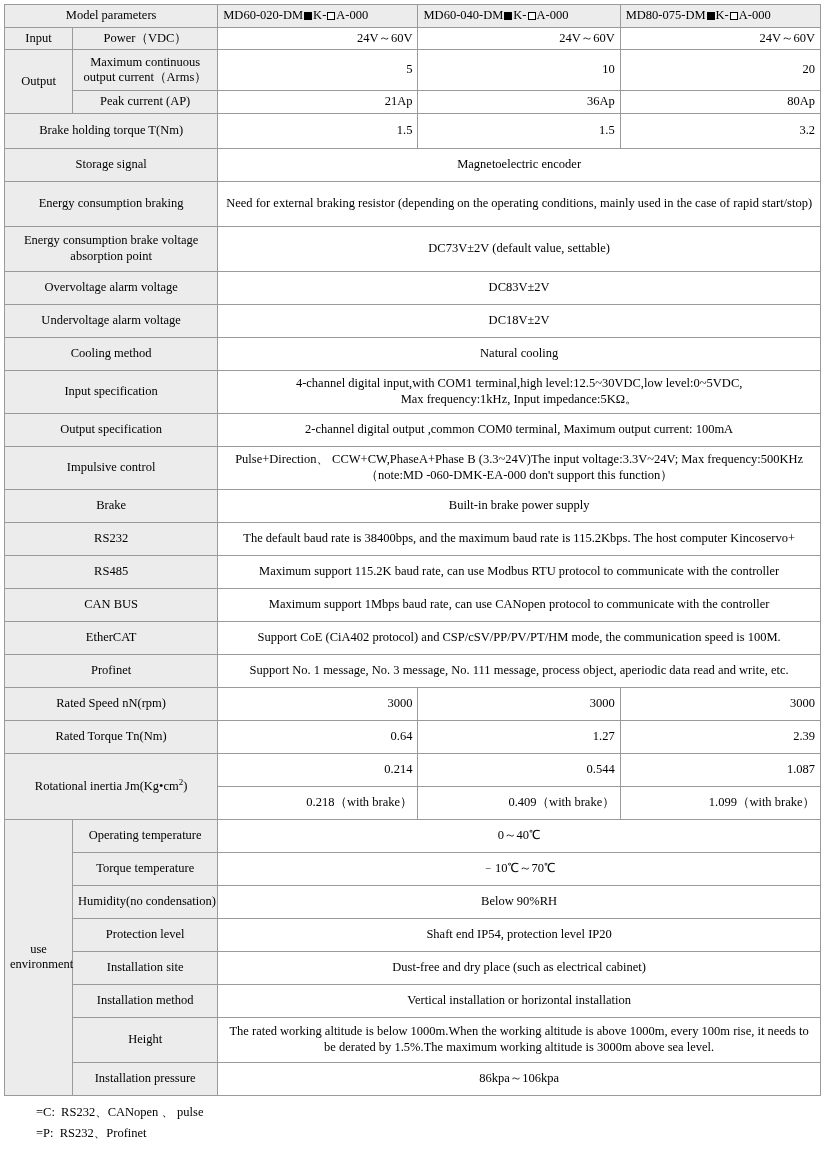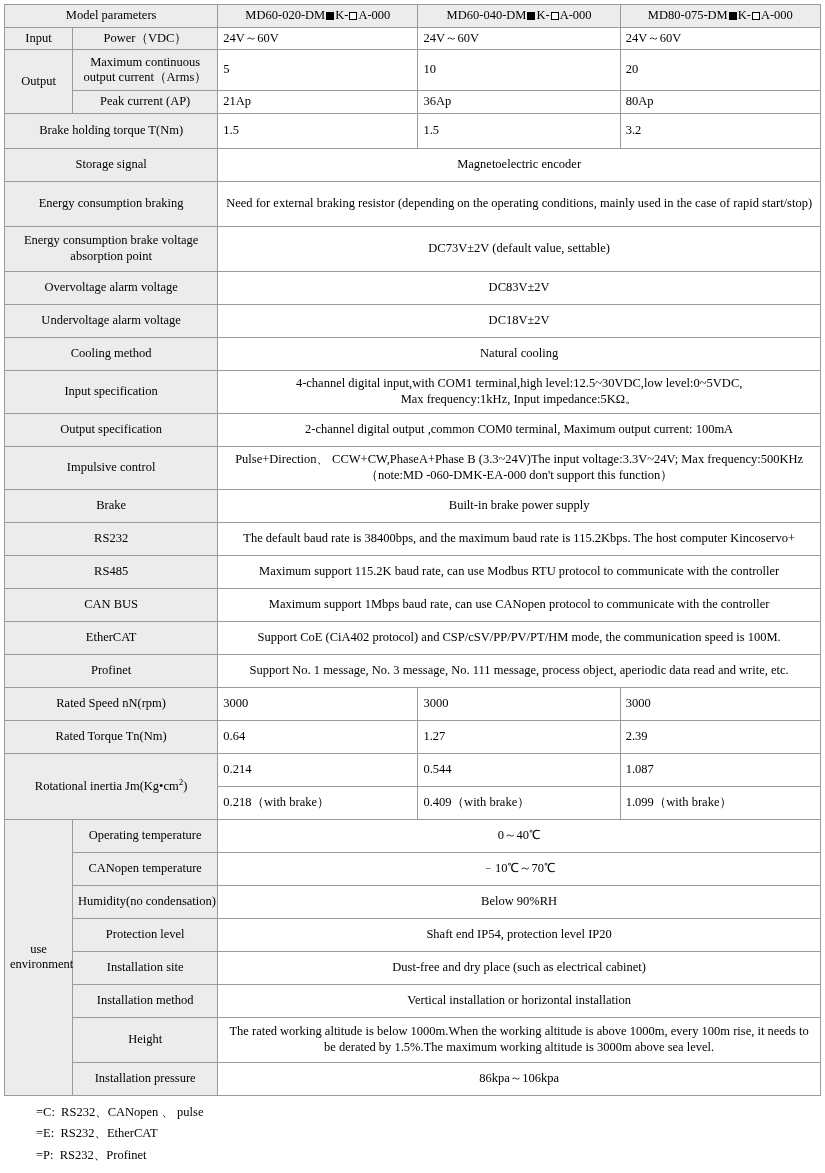--- a/index.html
+++ b/index.html
@@ -29,23 +29,23 @@
   table.spec td {
     border: 1px solid #9a9a9a;
     padding: 3px 5px;
     vertical-align: middle;
     line-height: 1.25;
   }
   .hdr {
     background: #ececec;
     font-weight: normal;
   }
-  .ctr { text-align: left; }
+  .ctr { text-align: right; }
   .lbl { text-align: center; }
-  .model-col { text-align: center; white-space: nowrap; }
+  .model-col { white-space: nowrap; }
   .sq {
     display: inline-block;
     width: 8px; height: 8px;
     background: #000;
     margin: 0 1px;
     vertical-align: middle;
   }
   .sq-open {
     display: inline-block;
     width: 8px; height: 8px;
@@ -234,21 +234,21 @@
         <td class="ctr">1.099（with brake）</td>
       </tr>
 
       <tr>
         <td class="hdr lbl" rowspan="8">use environment</td>
         <td class="hdr lbl">Operating temperature</td>
         <td class="lbl" colspan="3" style="height:26px">0～40℃</td>
       </tr>
 
       <tr>
-        <td class="hdr lbl">CANopen temperature</td>
+        <td class="hdr lbl">Torque temperature</td>
         <td class="lbl" colspan="3" style="height:26px">﹣10℃～70℃</td>
       </tr>
 
       <tr>
         <td class="hdr lbl" style="overflow:hidden;white-space:nowrap">Humidity(no condensation)</td>
         <td class="lbl" colspan="3" style="height:26px">Below 90%RH</td>
       </tr>
 
       <tr>
         <td class="hdr lbl">Protection level</td>
@@ -273,18 +273,17 @@
       <tr>
         <td class="hdr lbl">Installation pressure</td>
         <td class="lbl" colspan="3" style="height:26px">86kpa～106kpa</td>
       </tr>
 
     </tbody>
   </table>
 
   <div class="notes">
     <div class="nrow indent1">=C:  RS232、CANopen 、 pulse</div>
-    <div class="nrow indent1">=E:  RS232、EtherCAT</div>
     <div class="nrow indent1">=P:  RS232、Profinet</div>
 
   </div>
 
 </div>
 
 </body></html>

